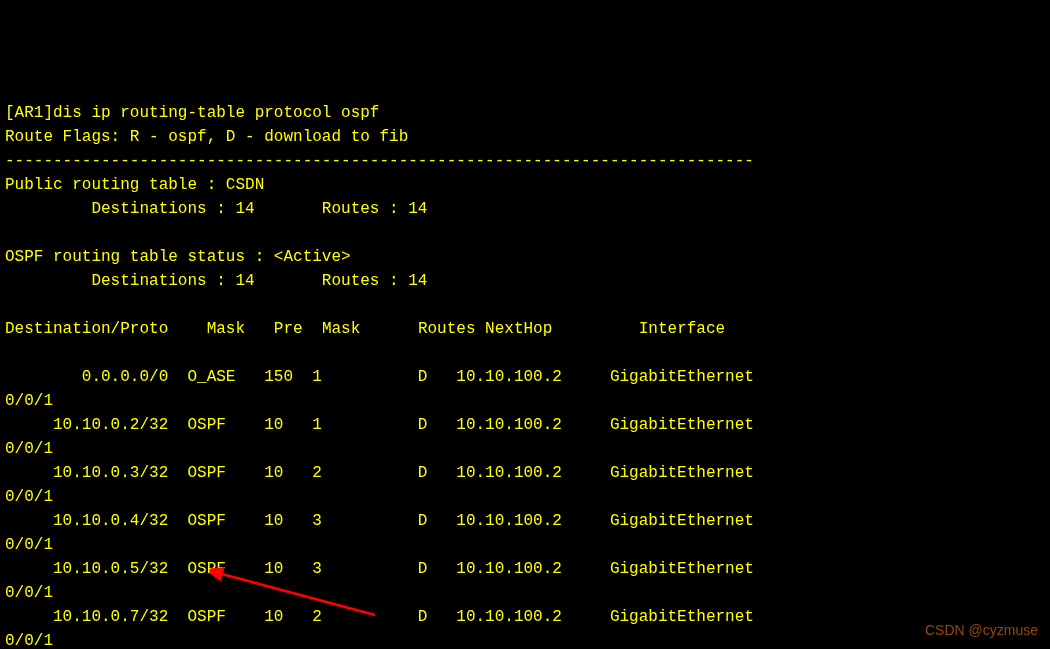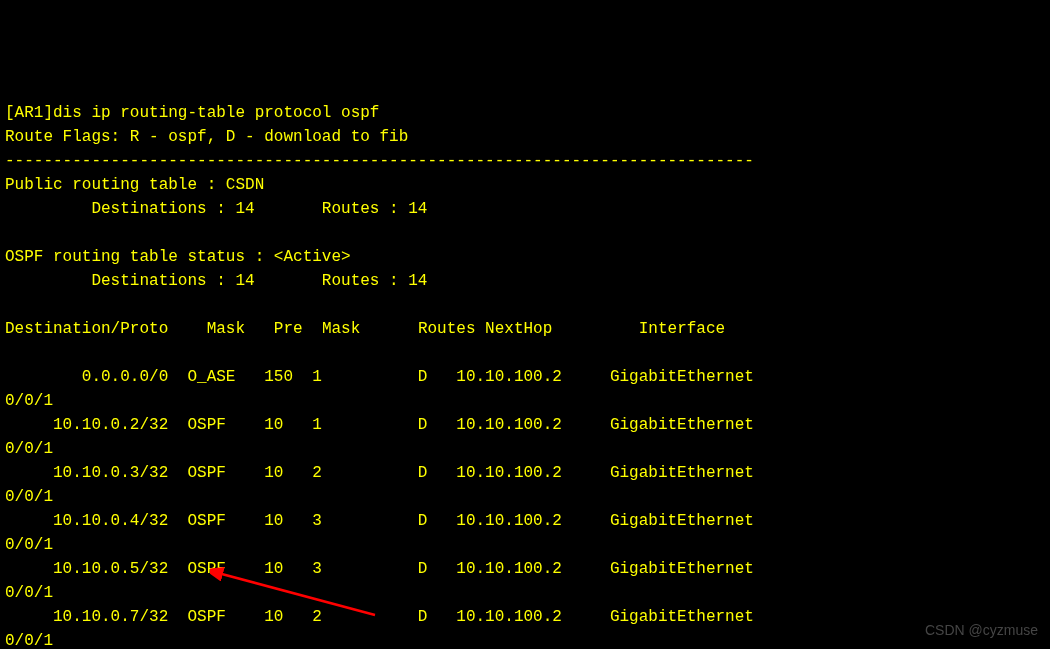--- a/index.html
+++ b/index.html
@@ -26,21 +26,21 @@
     .arrow-svg {
       position: absolute;
       left: 210px;
       top: 565px;
       pointer-events: none;
     }
     .watermark {
       position: absolute;
       right: 12px;
       bottom: 8px;
-      color: #737373;
+      color: #f97316;
       font-size: 14px;
       font-family: Arial, sans-serif;
       opacity: 0.6;
     }
   </style>
 </head>
 <body>
 
 
 

